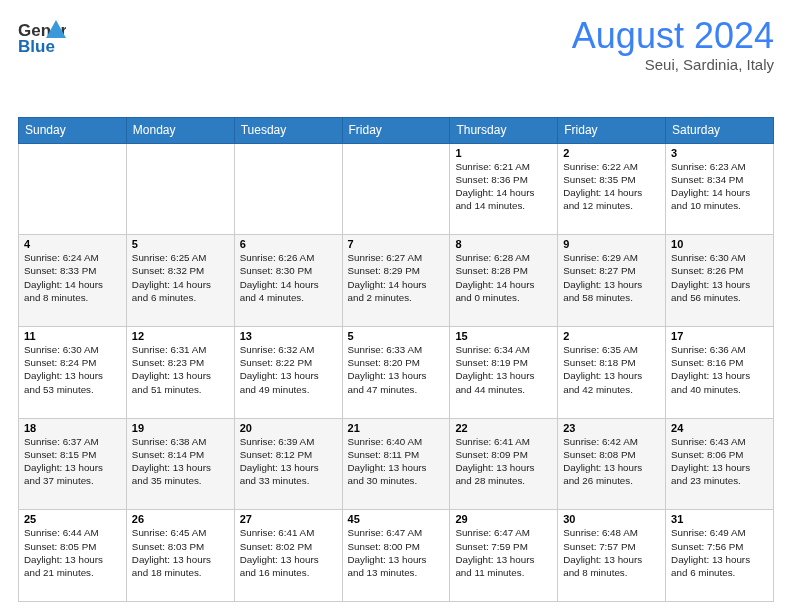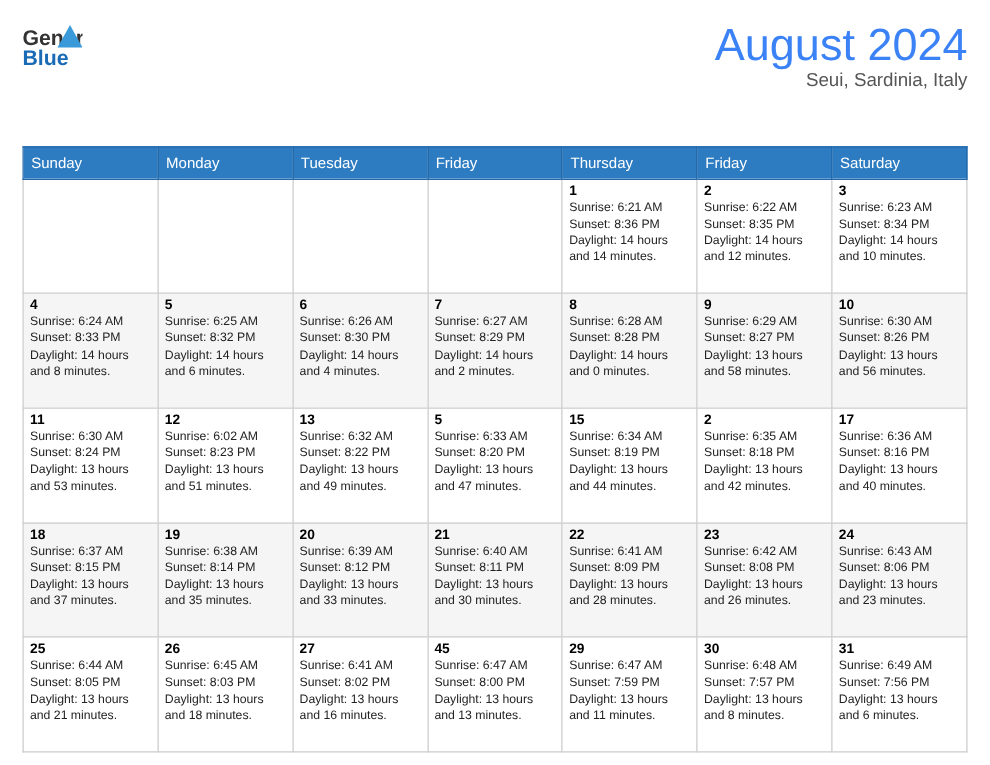--- a/index.html
+++ b/index.html
@@ -197,21 +197,21 @@
         <tr class="row-bg-white">
           <td>
             <span class="day-number">11</span>
             <div class="day-info">Sunrise: 6:30 AM
 Sunset: 8:24 PM
 Daylight: 13 hours
 and 53 minutes.</div>
           </td>
           <td>
             <span class="day-number">12</span>
-            <div class="day-info">Sunrise: 6:02 AM
+            <div class="day-info">Sunrise: 6:31 AM
 Sunset: 8:23 PM
 Daylight: 13 hours
 and 51 minutes.</div>
           </td>
           <td>
             <span class="day-number">13</span>
             <div class="day-info">Sunrise: 6:32 AM
 Sunset: 8:22 PM
 Daylight: 13 hours
 and 49 minutes.</div>

